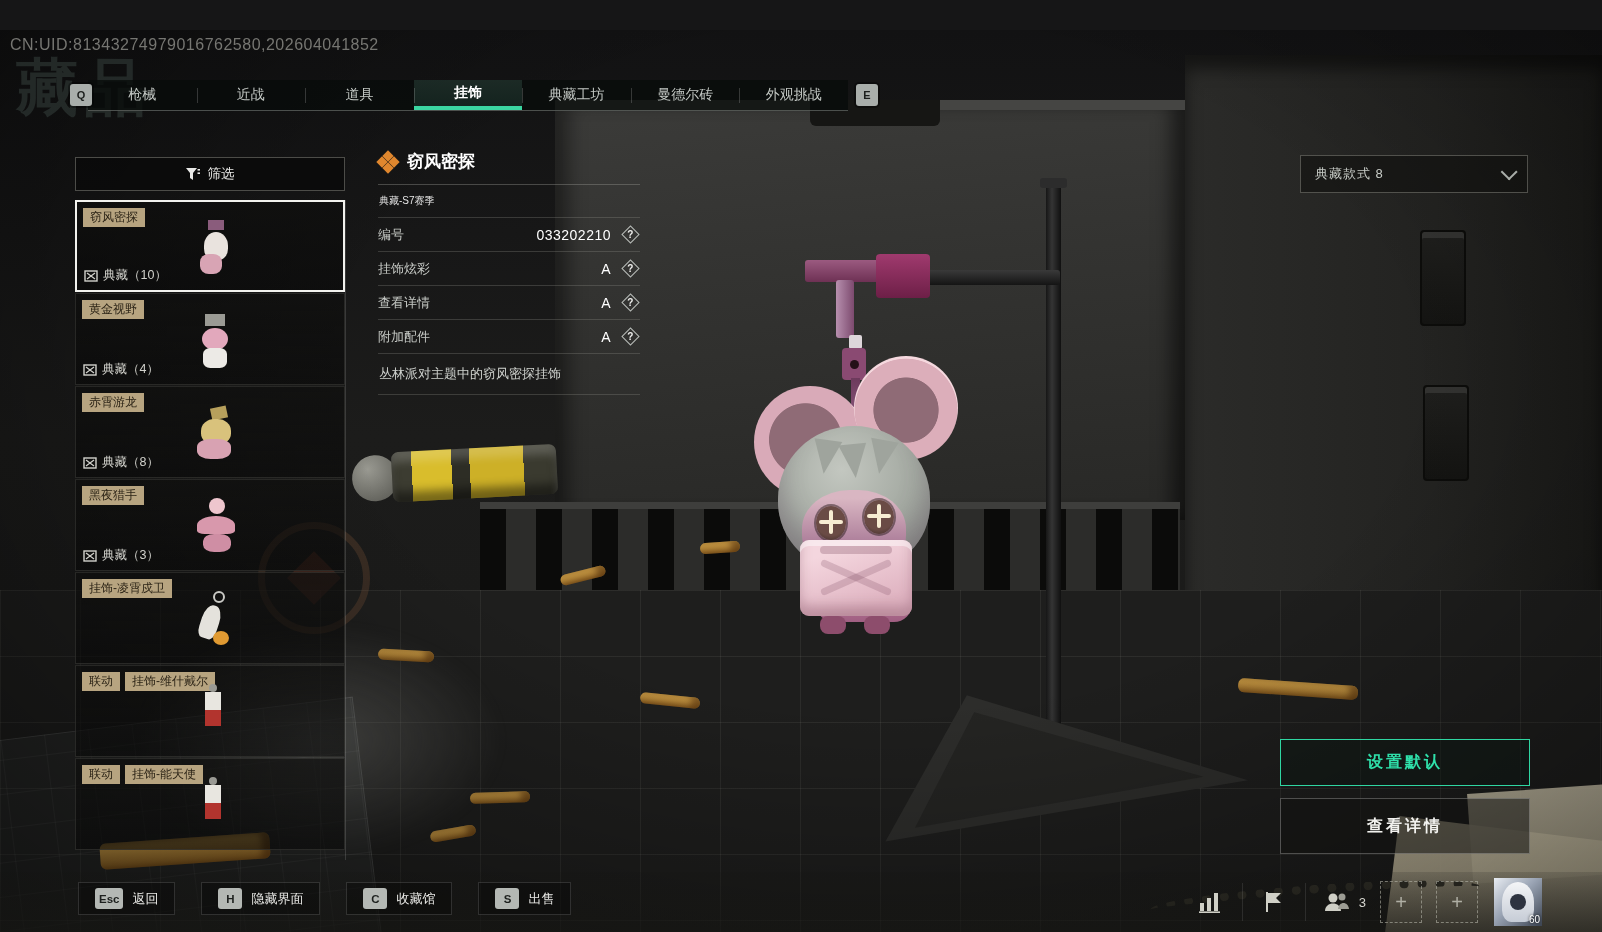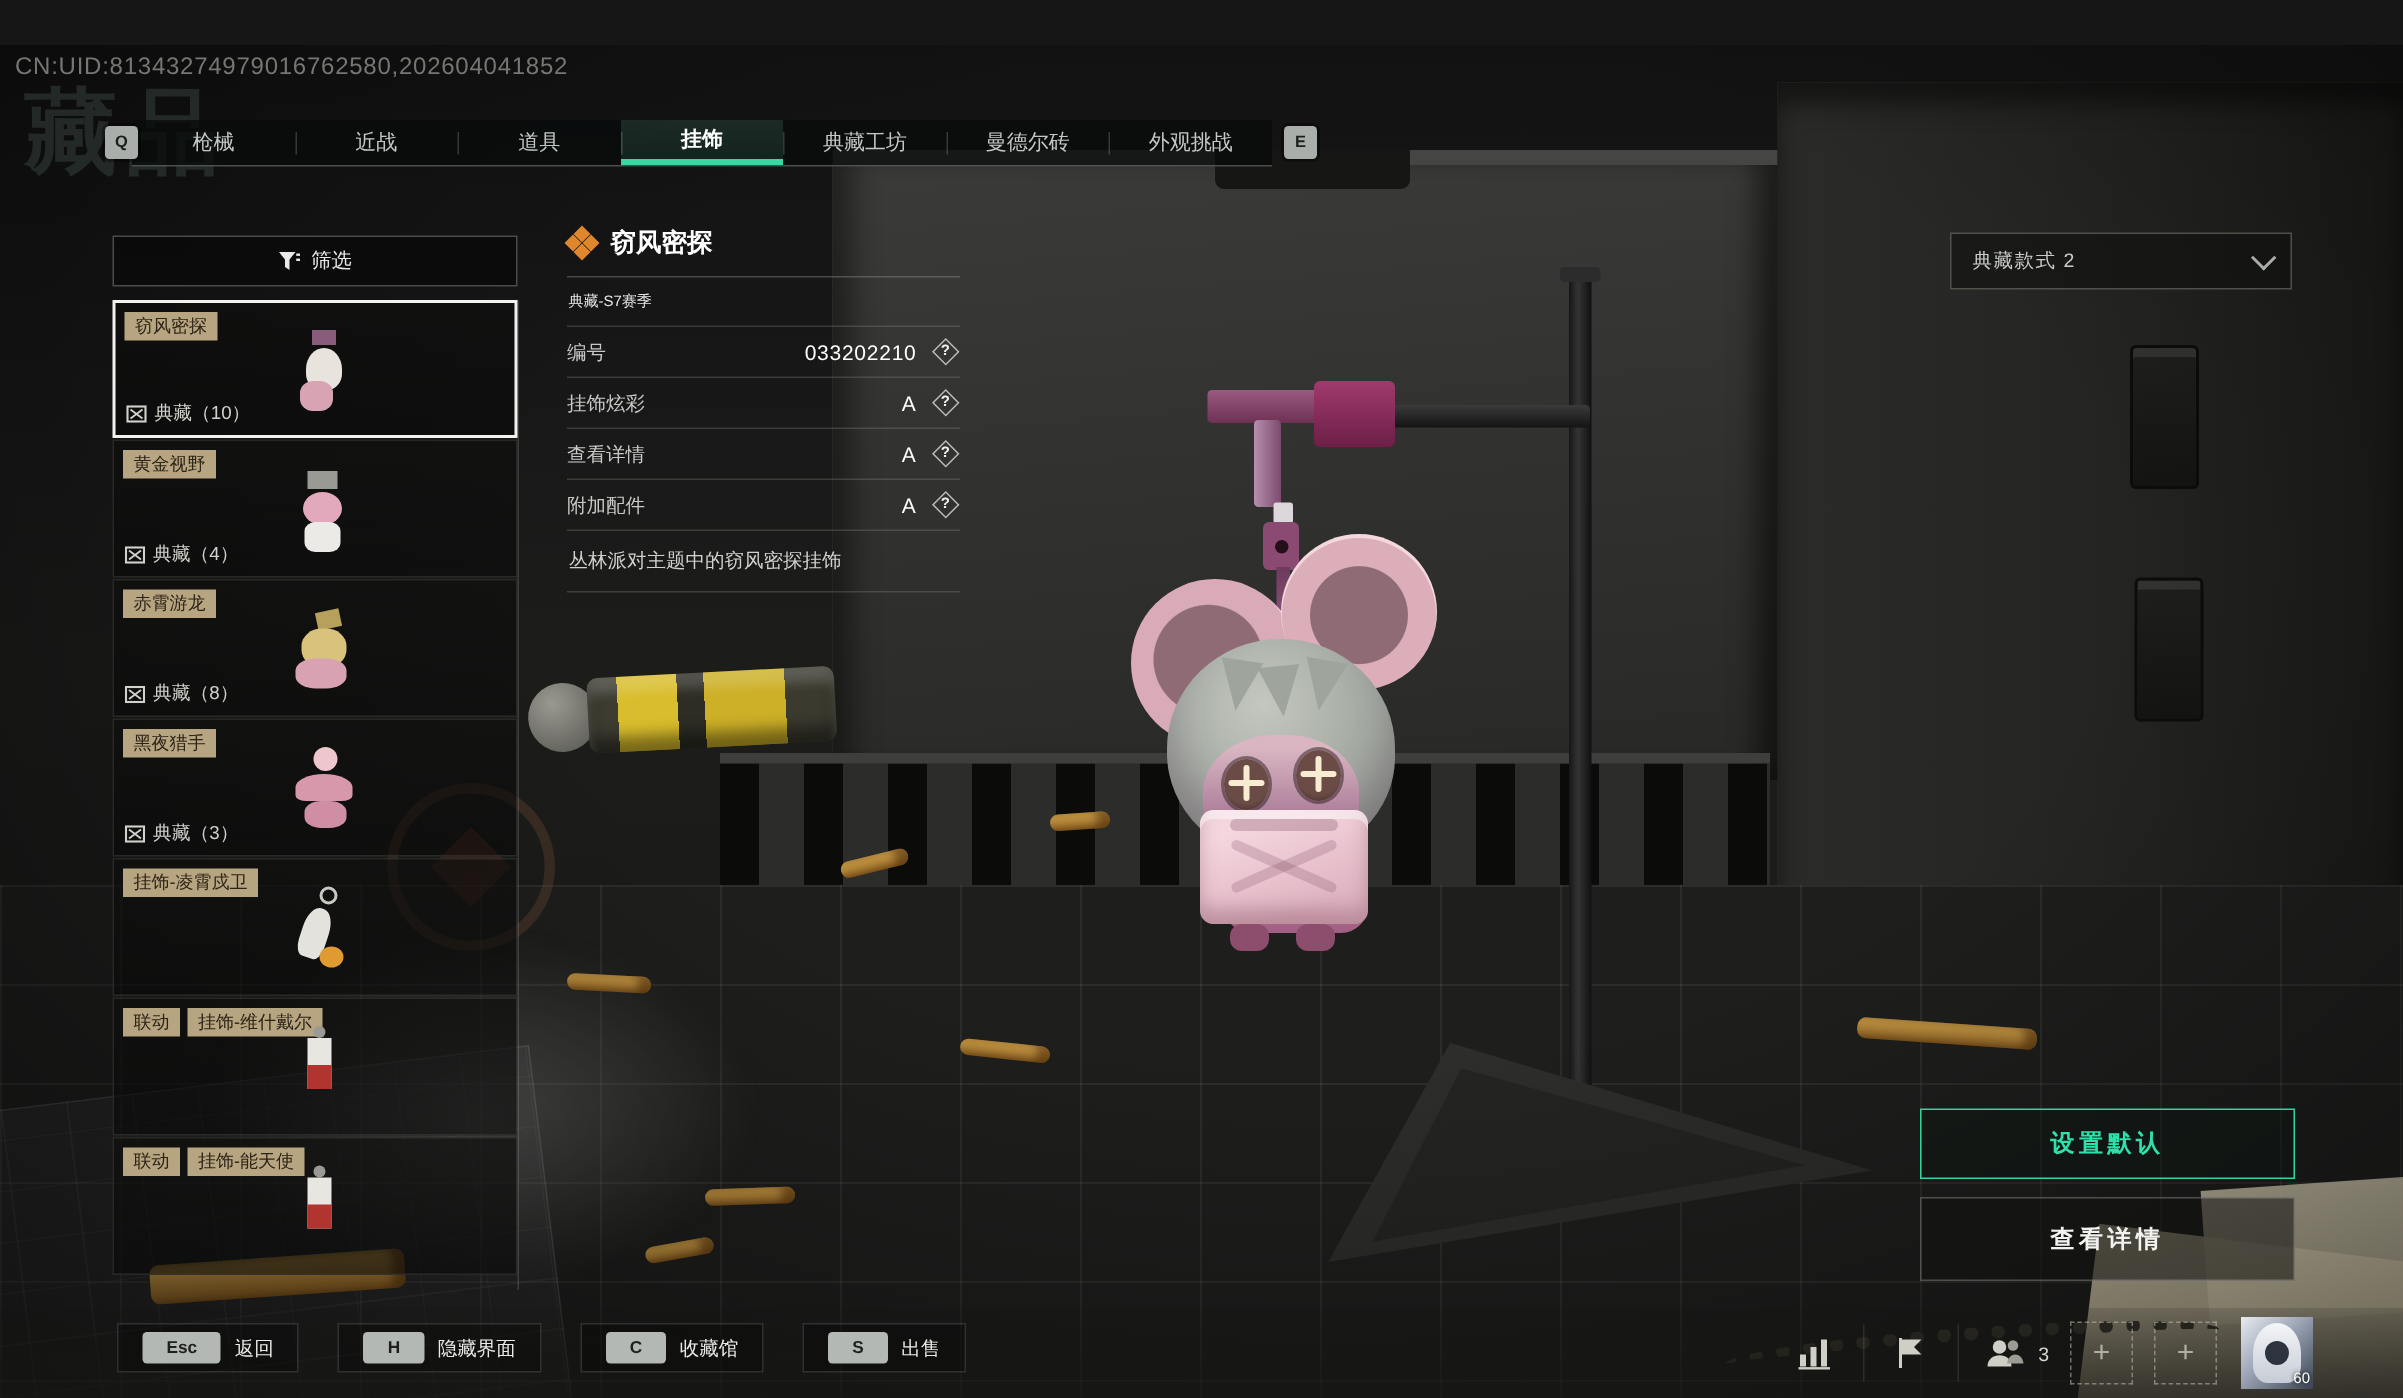--- a/index.html
+++ b/index.html
@@ -128,21 +128,21 @@
   .chev{margin-left:auto;margin-right:14px;width:12px;height:12px;border-right:2px solid #a9aea9;border-bottom:2px solid #a9aea9;transform:rotate(45deg) translateY(-3px);}
 
   
   .btn-default{position:absolute;left:1280px;top:739px;width:250px;height:47px;background:rgba(8,22,17,.38);border:1.5px solid #2fd6a2;color:#2fe0aa;font-size:16px;font-weight:bold;display:flex;align-items:center;justify-content:center;letter-spacing:3px;z-index:6;cursor:pointer;}
   .btn-details{position:absolute;left:1280px;top:798px;width:250px;height:56px;background:rgba(18,18,16,.55);border:1px solid rgba(255,255,255,.25);color:#f2f2ef;font-size:16px;font-weight:bold;display:flex;align-items:center;justify-content:center;letter-spacing:3px;z-index:6;cursor:pointer;}
 
   
   .bottombar{position:absolute;left:0;top:872px;width:1602px;height:60px;background:linear-gradient(180deg,rgba(18,18,16,.15),rgba(22,22,19,.65));z-index:8;}
   .hotkeys{position:absolute;left:78px;top:10px;display:flex;gap:26px;}
   .hk{display:flex;align-items:center;gap:9px;padding:5px 16px;border:1px solid rgba(255,255,255,.14);background:rgba(0,0,0,.28);cursor:pointer;}
-  .hk .k{min-width:24px;height:21px;padding:0 16px;background:#b4b8b4;color:#1d201e;font-size:11.5px;font-weight:bold;border-radius:3px;display:flex;align-items:center;justify-content:center;}
+  .hk .k{min-width:24px;height:21px;padding:0 4px;background:#b4b8b4;color:#1d201e;font-size:11.5px;font-weight:bold;border-radius:3px;display:flex;align-items:center;justify-content:center;}
   .hk .l{color:#e9e9e6;font-size:13px;}
   .iconstrip{position:absolute;right:60px;top:6px;display:flex;align-items:center;gap:0;}
   .istrip-sep{width:1px;height:38px;background:rgba(255,255,255,.10);margin:0 14px;}
   .sicon{width:34px;height:34px;display:flex;align-items:center;justify-content:center;cursor:pointer;}
   .teamnum{color:#d6d6cf;font-size:13px;margin-left:5px;}
   .slot{width:42px;height:42px;border:1px dashed rgba(190,190,178,.55);display:flex;align-items:center;justify-content:center;color:rgba(200,200,190,.8);font-size:20px;margin-left:14px;cursor:pointer;}
   .avatar{position:relative;width:48px;height:48px;margin-left:16px;background:linear-gradient(135deg,#e8ecf2 0%,#9aa4b4 45%,#3c4452 100%);overflow:hidden;cursor:pointer;}
   .avatar .hairband{position:absolute;left:8px;top:4px;width:32px;height:40px;border-radius:50% 50% 30% 30%;background:linear-gradient(180deg,#f4f5f7,#c6ccd6);}
   .avatar .facebit{position:absolute;left:16px;top:16px;width:16px;height:16px;border-radius:50%;background:#2e3340;}
   .avatar .lvl{position:absolute;right:2px;bottom:1px;font-size:10px;color:#fff;text-shadow:0 0 3px #000;}
@@ -387,21 +387,21 @@
           <span class="val">A</span>
           <span class="qd">
             <span>?</span>
           </span>
         </div>
       </div>
     <div class="d-desc">丛林派对主题中的窃风密探挂饰</div>
   </div>
 
   <div class="style-dd">
-    <span class="lbl">典藏款式 2</span>
+    <span class="lbl">典藏款式 8</span>
     <span class="chev"></span>
   </div>
 
   <div class="btn-default">设置默认</div>
   <div class="btn-details">查看详情</div>
 
   <div class="bottombar">
     <div class="hotkeys" id="hotkeys">
         <div class="hk">
           <span class="k">Esc</span>

